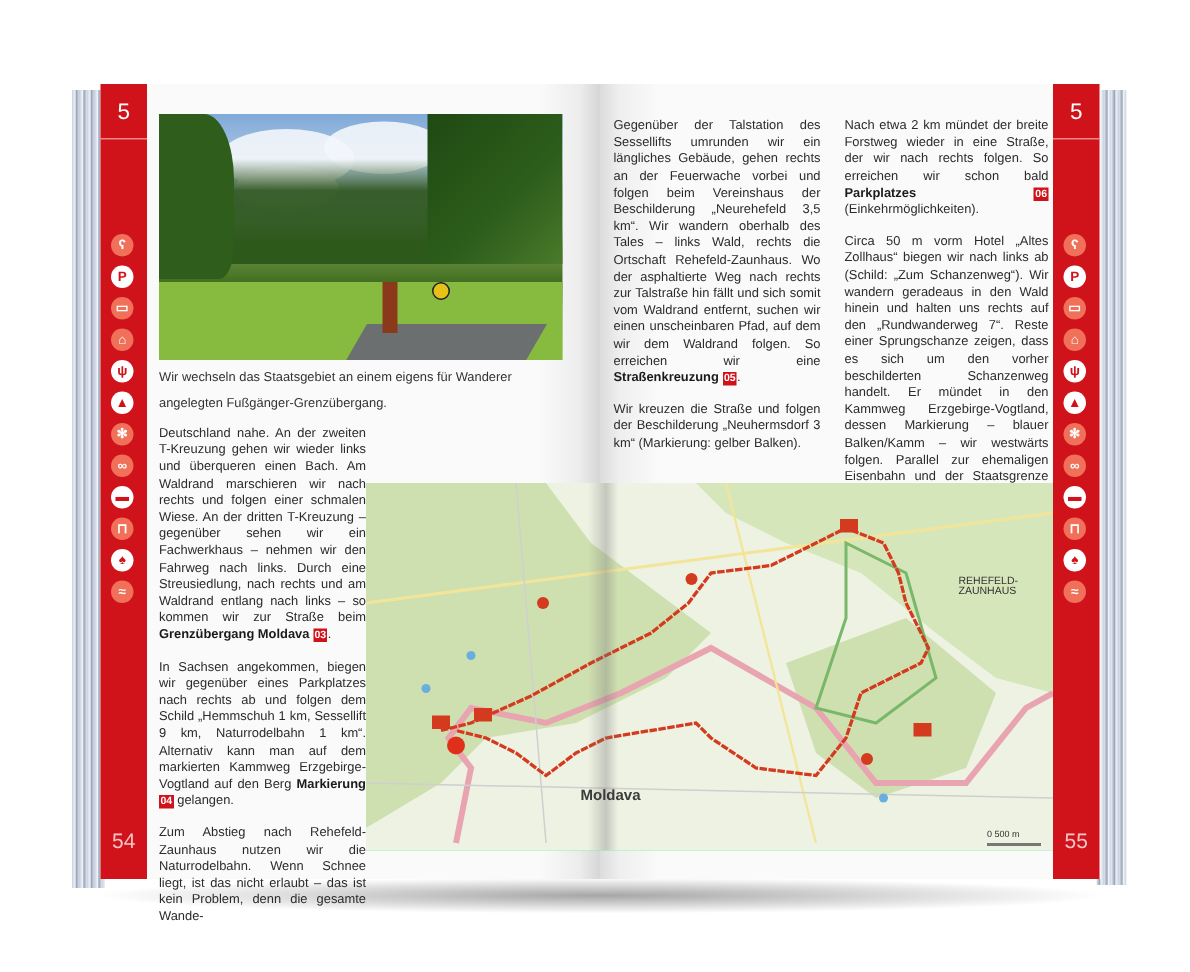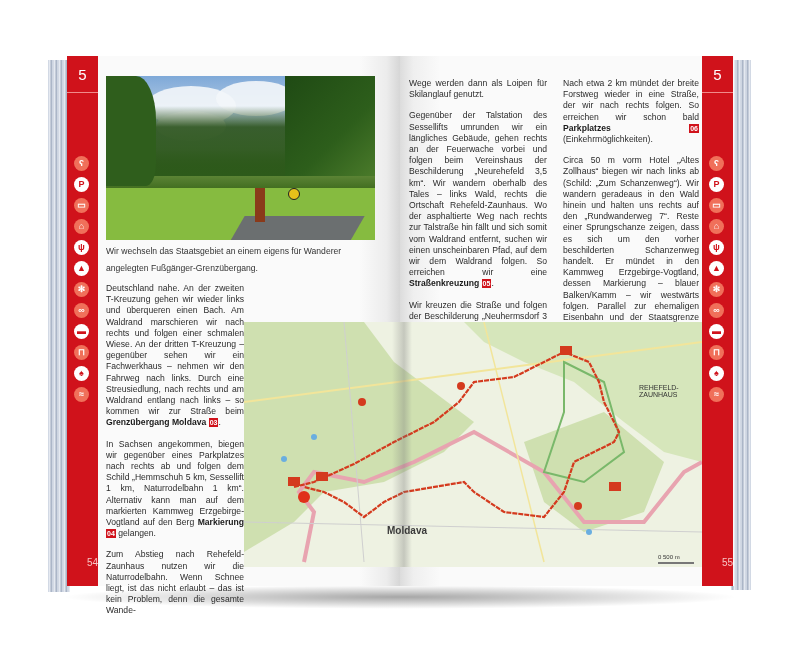--- a/index.html
+++ b/index.html
@@ -19,22 +19,22 @@
     background:linear-gradient(90deg,#dcdcdc 0%,#efefef 4%,#fafafa 12%,#fafafa 100%); }
   .strip { position:absolute; top:56px; width:31px; height:530px; background:#d0121b; }
   .strip.left { left:67px; }
   .strip.right { left:702px; }
   .strip .chap { position:absolute; top:0; left:0; width:31px; height:36px; color:#fff;
     font-size:15px; text-align:center; line-height:38px; border-bottom:1px solid #f08a8a; }
   .strip .icons { position:absolute; top:100px; left:7px; width:17px; }
   .strip .ico { width:15px; height:15px; border-radius:50%; background:#f0705a; margin-bottom:6px;
     color:#fff; font-size:9px; text-align:center; line-height:15px; font-weight:bold; }
   .strip .ico.white { background:#fff; color:#d0121b; }
-  .strip .pnum { position:absolute; bottom:18px; left:0; width:31px; text-align:right;
-    color:#f6c4c4; font-size:10px; }
+  .strip .pnum { position:absolute; bottom:18px; left:0; width:31px; text-align:center;
+    color:#f6c4c4; font-size:14px; }
 
   .photo { position:absolute; left:106px; top:76px; width:269px; height:164px; overflow:hidden;
            background:linear-gradient(180deg,#7fa9d8 0%,#c8d9ea 30%,#e9eef4 45%,#6f9444 55%,#3d6a1d 70%,#75a73a 80%,#8cbf46 100%); }
   .photo .cloud { position:absolute; background:#f3f6fa; border-radius:50%; opacity:0.9; }
   .photo .trees { position:absolute; left:0; top:30px; width:100%; height:70px;
     background:linear-gradient(180deg,rgba(40,80,25,0) 0%,rgba(40,80,25,0.9) 30%,#2d5a1a 100%); }
   .photo .treeL { position:absolute; left:0; top:0; width:50px; height:110px; background:#2f5e1c; border-radius:0 40% 20% 0; }
   .photo .treeR { position:absolute; right:0; top:0; width:90px; height:100px;
     background:linear-gradient(135deg,#1f4a14 0%,#2d5e1b 60%,#4a7a2a 100%); }
   .photo .meadow { position:absolute; left:0; top:112px; width:100%; height:52px; background:#86bb40; }
@@ -123,27 +123,26 @@
     <div class="treeR"></div>
     <div class="meadow"></div>
     <div class="path"></div>
     <div class="sign"></div>
     <div class="sign2"></div>
   </div>
   <div class="caption">Wir wechseln das Staatsgebiet an einem eigens für Wanderer angelegten Fußgänger-Grenzübergang.</div>
 
   <div class="col c1">
     <p><span>Deutschland nahe. An der zweiten T-Kreuzung gehen wir wieder links und überqueren einen Bach. Am Waldrand marschieren wir nach rechts und folgen einer schmalen Wiese. An der dritten T-Kreuzung – gegenüber sehen wir ein Fachwerkhaus – nehmen wir den Fahrweg nach links. Durch eine Streusiedlung, nach rechts und am Waldrand entlang nach links – so kommen wir zur Straße beim </span><b>Grenzübergang Moldava</b> <span class="wp">03</span><span>.</span></p>
-    <p><span>In Sachsen angekommen, biegen wir gegenüber eines Parkplatzes nach rechts ab und folgen dem Schild „Hemmschuh 5 km, Sessellift 1 km, Naturrodelbahn 1 km“. Alternativ kann man auf dem markierten Kammweg Erzgebirge-Vogtland auf den Berg </span><b>Markierung</b> <span class="wp">04</span><span> gelangen.</span></p>
+    <p><span>In Sachsen angekommen, biegen wir gegenüber eines Parkplatzes nach rechts ab und folgen dem Schild „Hemmschuh 1 km, Sessellift 9 km, Naturrodelbahn 1 km“. Alternativ kann man auf dem markierten Kammweg Erzgebirge-Vogtland auf den Berg </span><b>Markierung</b> <span class="wp">04</span><span> gelangen.</span></p>
     <p><span>Zum Abstieg nach Rehefeld-Zaunhaus nutzen wir die Naturrodelbahn. Wenn Schnee liegt, ist das nicht erlaubt – das ist kein Problem, denn die gesamte Wande-</span></p>
   </div>
 
 
   <div class="col c3">
-    <p>Wege werden dann als Loipen für Skilanglauf genutzt.</p>
     <p><span>Gegenüber der Talstation des Sessellifts umrunden wir ein längliches Gebäude, gehen rechts an der Feuerwache vorbei und folgen beim Vereinshaus der Beschilderung „Neurehefeld 3,5 km“. Wir wandern oberhalb des Tales – links Wald, rechts die Ortschaft Rehefeld-Zaunhaus. Wo der asphaltierte Weg nach rechts zur Talstraße hin fällt und sich somit vom Waldrand entfernt, suchen wir einen unscheinbaren Pfad, auf dem wir dem Waldrand folgen. So erreichen wir eine </span><b>Straßenkreuzung</b> <span class="wp">05</span><span>.</span></p>
     <p>Wir kreuzen die Straße und folgen der Beschilderung „Neuhermsdorf 3 km“ (Markierung: gelber Balken).</p>
   </div>
 
   <div class="col c4">
     <p><span>Nach etwa 2 km mündet der breite Forstweg wieder in eine Straße, der wir nach rechts folgen. So erreichen wir schon bald </span><b>Parkplatzes</b> <span class="wp">06</span><span> (Einkehrmöglichkeiten).</span></p>
     <p><span>Circa 50 m vorm Hotel „Altes Zollhaus“ biegen wir nach links ab (Schild: „Zum Schanzenweg“). Wir wandern geradeaus in den Wald hinein und halten uns rechts auf den „Rundwanderweg 7“. Reste einer Sprungschanze zeigen, dass es sich um den vorher beschilderten Schanzenweg handelt. Er mündet in den Kammweg Erzgebirge-Vogtland, dessen Markierung – blauer Balken/Kamm – wir westwärts folgen. Parallel zur ehemaligen Eisenbahn und der Staatsgrenze kommen wir problemlos zum </span><b>Parkplatz</b> <span class="wp">01</span><span> in </span><b>Holzhau</b><span>.</span></p>
   </div>
 
   <div class="map">

